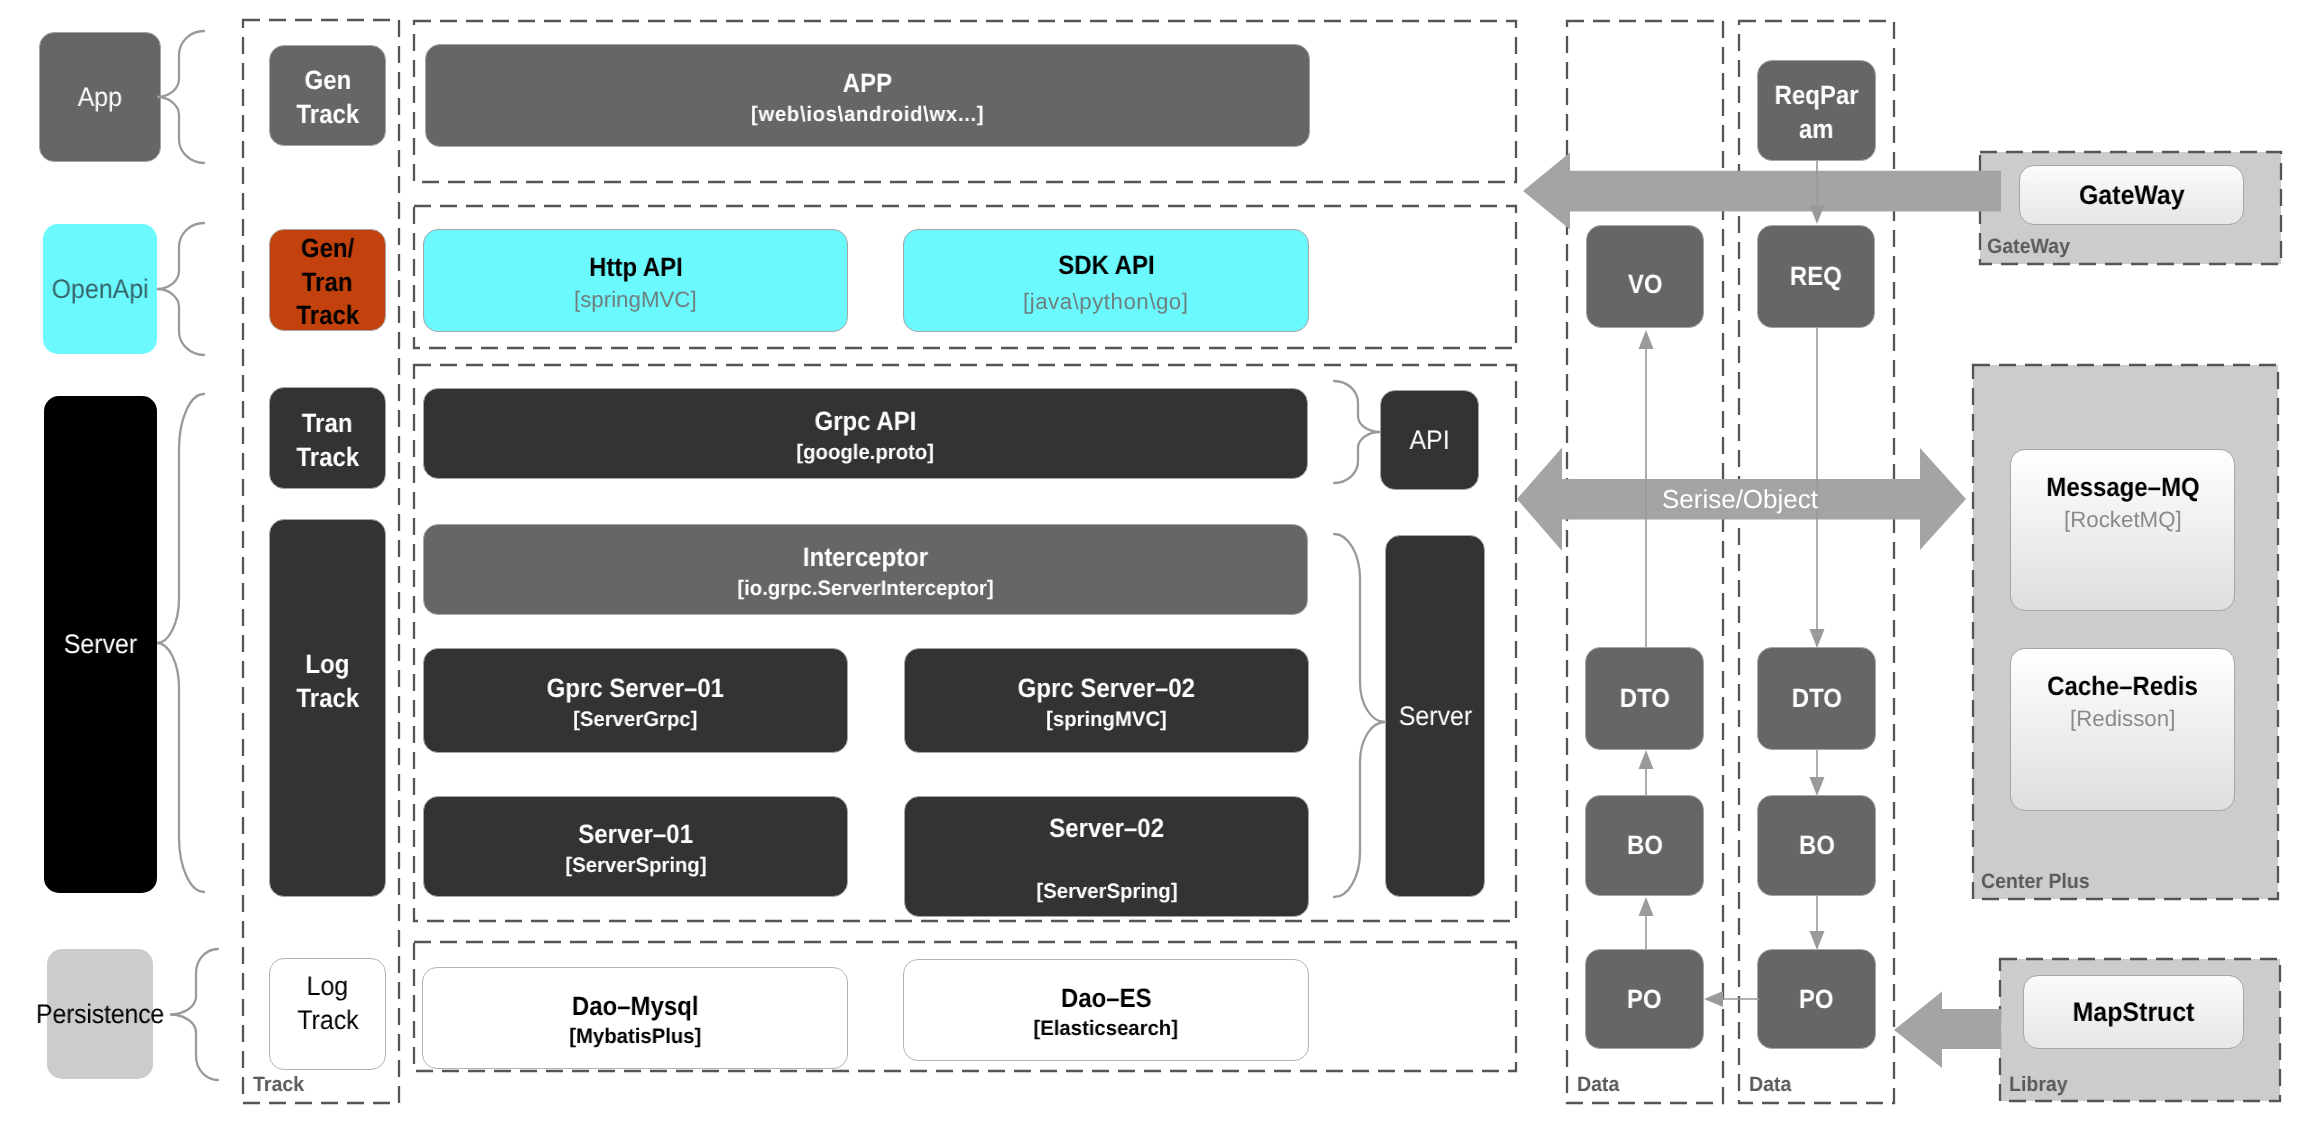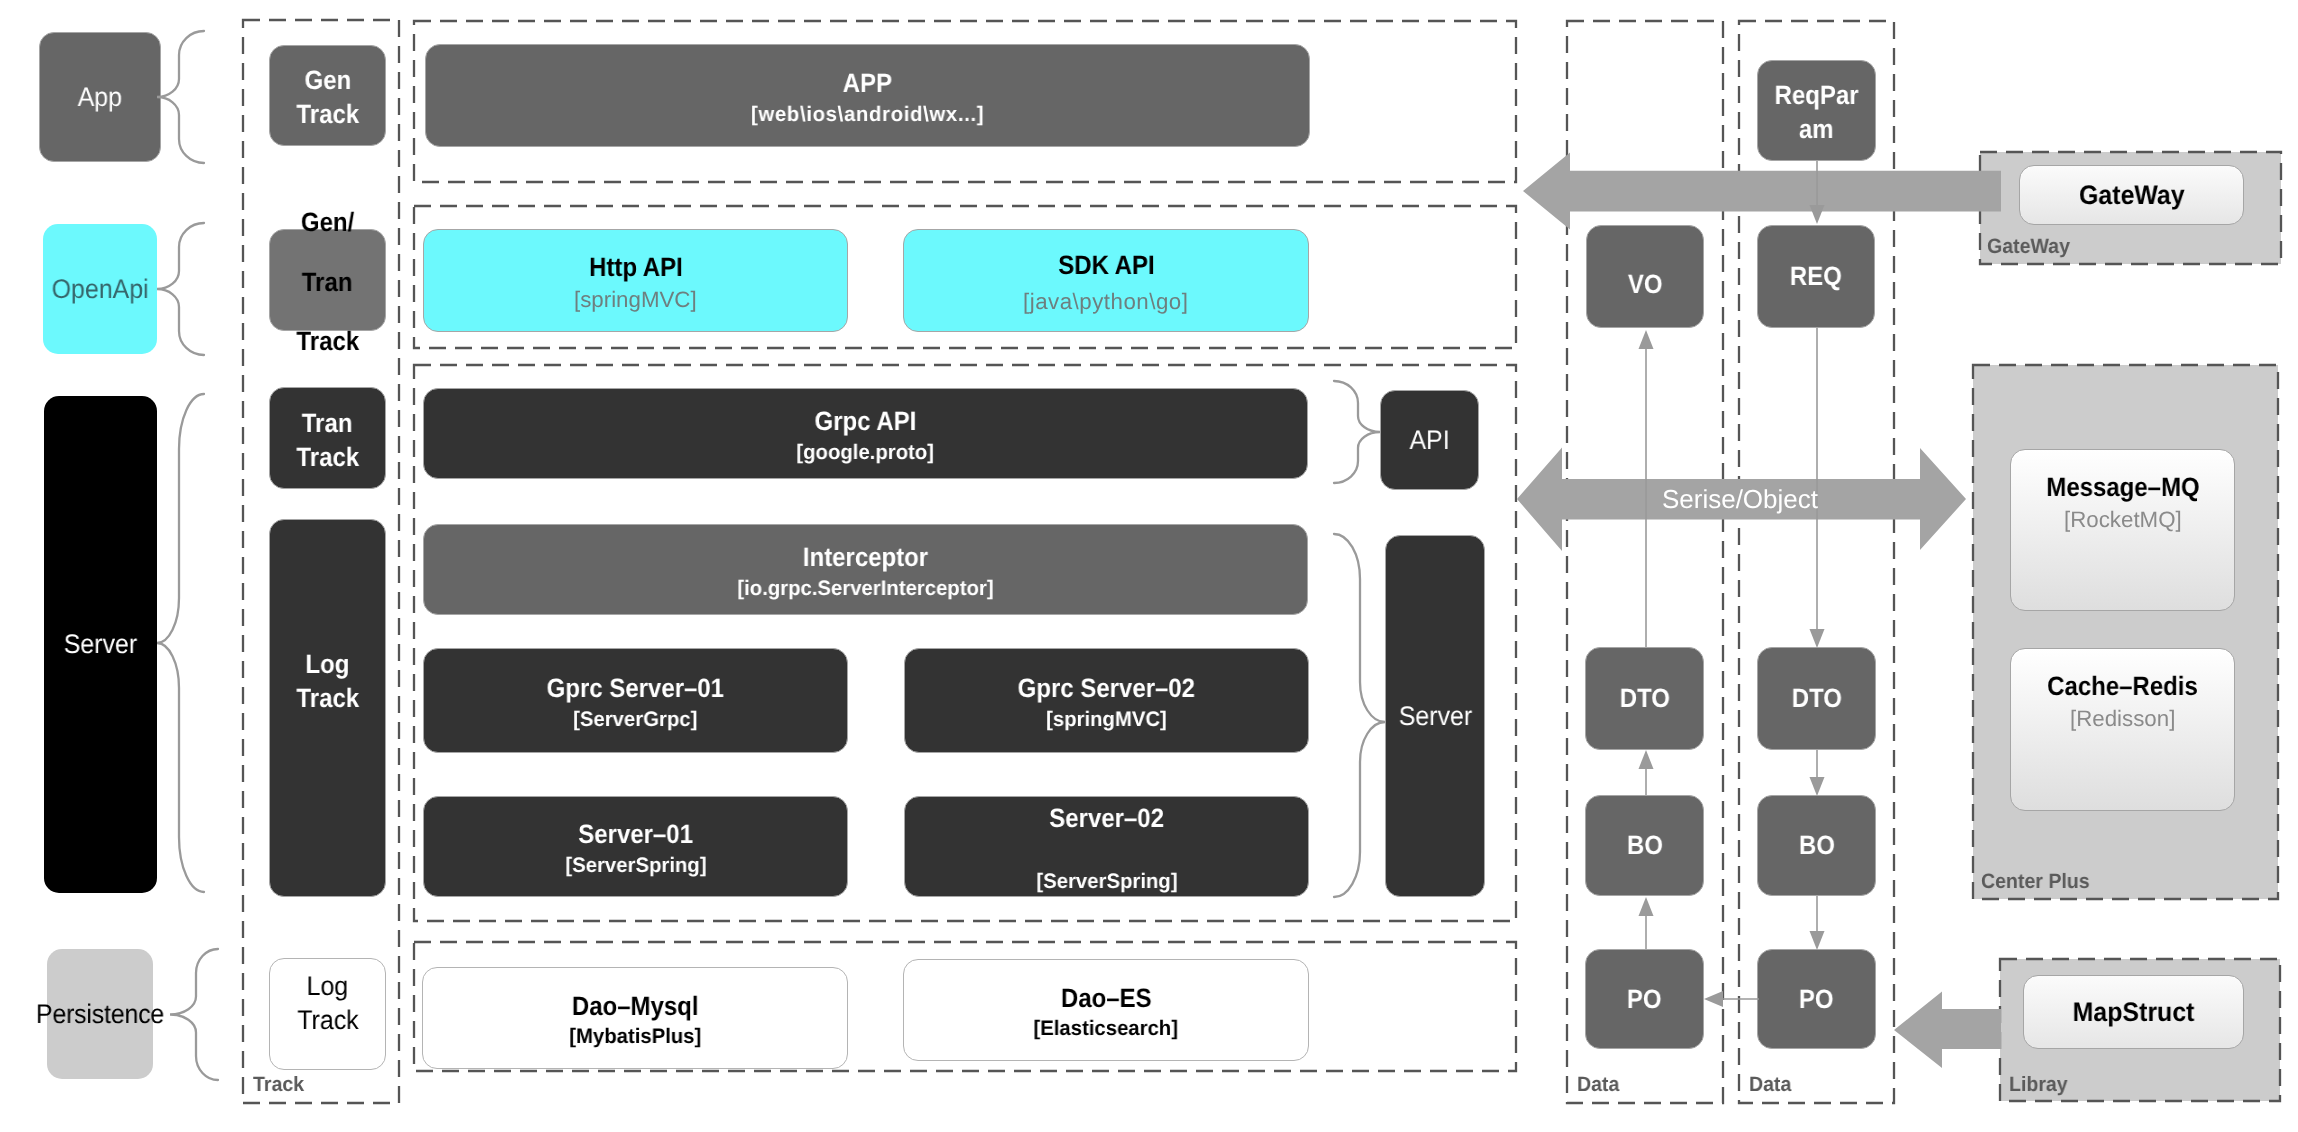--- a/index.html
+++ b/index.html
@@ -61,21 +61,21 @@
     <span class="plain" style="position:absolute;left:50%;transform:translateX(-50%) scaleX(0.93);letter-spacing:-0.2px;">Persistence</span>
   </div>
 
   <div class="glabel" style="left:253px;top:1075px;">Track</div>
 
   <div class="node" style="left:269px;top:45px;width:117px;height:101px;background:#666666;border:1.5px solid #a6a6a6;border-radius:15px;color:#fff;">
     <span class="t1">Gen</span>
     <span class="t1" style="margin-top:7px;">Track</span>
   </div>
 
-  <div class="node" style="left:269px;top:229px;width:117px;height:102px;background:#737373;border:1.5px solid #a6a6a6;border-radius:15px;color:#000;gap:26px;">
+  <div class="node" style="left:269px;top:229px;width:117px;height:102px;background:#c2410c;border:1.5px solid #a6a6a6;border-radius:15px;color:#000;">
     <span class="t1">Gen/</span>
     <span class="t1" style="margin-top:7px;">Tran</span>
     <span class="t1" style="margin-top:7px;">Track</span>
   </div>
 
   <div class="node" style="left:269px;top:387px;width:117px;height:102px;background:#333333;border:1.5px solid #a6a6a6;border-radius:15px;color:#fff;">
     <span class="t1">Tran</span>
     <span class="t1" style="margin-top:7px;">Track</span>
   </div>
 
@@ -116,21 +116,21 @@
     <span class="t2" style="margin-top:7px;">[ServerGrpc]</span>
   </div>
   <div class="node" style="left:904px;top:648px;width:405px;height:105px;background:#333333;border:1.5px solid #a6a6a6;border-radius:15px;color:#fff;">
     <span class="t1">Gprc Server–02</span>
     <span class="t2" style="margin-top:7px;">[springMVC]</span>
   </div>
   <div class="node" style="left:423px;top:796px;width:425px;height:101px;background:#333333;border:1.5px solid #a6a6a6;border-radius:15px;color:#fff;">
     <span class="t1">Server–01</span>
     <span class="t2" style="margin-top:7px;">[ServerSpring]</span>
   </div>
-  <div class="node" style="left:904px;top:796px;width:405px;height:101px;background:#333333;border:1.5px solid #a6a6a6;border-radius:15px;color:#fff;gap:32px;">
+  <div class="node" style="left:904px;top:796px;width:405px;height:121px;background:#333333;border:1.5px solid #a6a6a6;border-radius:15px;color:#fff;gap:32px;">
     <span class="t1">Server–02</span>
     <span class="t2" style="margin-top:7px;">[ServerSpring]</span>
   </div>
 
   <div class="node" style="padding-top:0;left:1380px;top:382px;width:99px;height:100px;background:#333333;border:1.5px solid #a6a6a6;border-radius:15px;color:#fff;margin-top:8px;">
     <span class="plain">API</span>
   </div>
   <div class="node" style="padding-top:0;left:1385px;top:535px;width:100px;height:362px;background:#333333;border:1.5px solid #a6a6a6;border-radius:15px;color:#fff;">
     <span class="plain">Server</span>
   </div>

